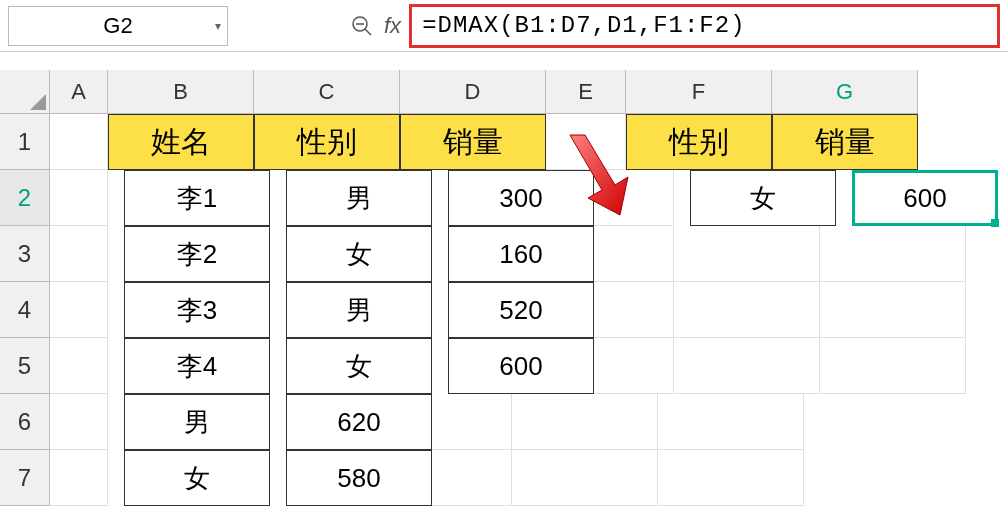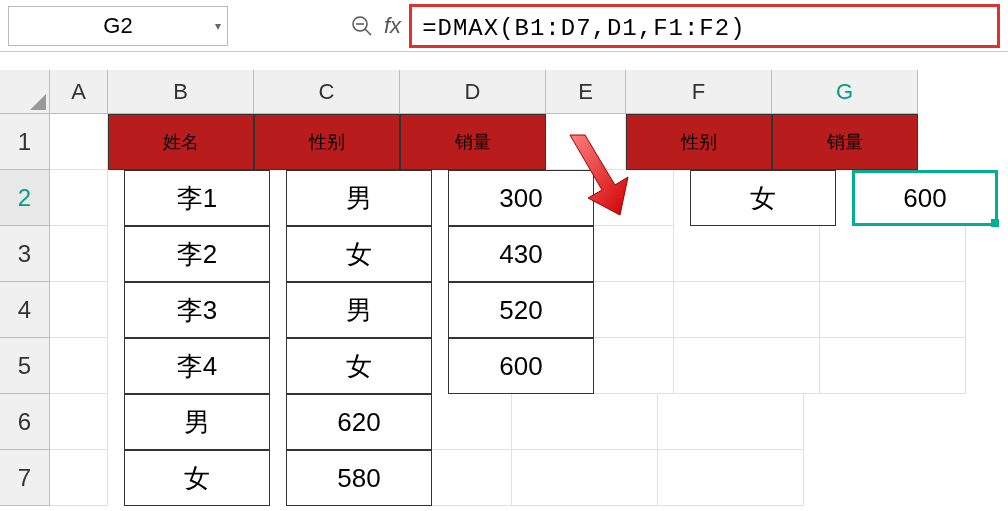--- a/index.html
+++ b/index.html
@@ -48,22 +48,23 @@
       font-size: 22px;
       color: #555;
       margin: 16px 8px;
     }
     .formula-input {
       flex: 1;
       height: 44px;
       border: 3px solid #e03030;
       font-size: 24px;
       font-family: "Courier New", monospace;
-      padding: 8px 10px;
-      display: flex;
+      padding: 0 10px;
+      display: flex;
+      align-items: center;
       letter-spacing: 1px;
     }
     .sheet-area {
       position: relative;
       margin-top: 18px;
     }
     .corner {
       position: absolute;
       left: 0; top: 0;
       width: 50px; height: 44px;
@@ -123,23 +124,23 @@
       border-right: 1px solid #e0e0e0;
       border-bottom: 1px solid #e0e0e0;
       display: flex;
       align-items: center;
       justify-content: center;
       font-size: 26px;
       background: #fff;
       position: relative;
     }
     .cell.header-cell {
-      background: #b91c1c;
+      background: #fde047;
       border: 1px solid #333;
-      font-size: 18px;
+      font-size: 30px;
     }
     .cell.data-cell {
       border: 1px solid #333;
       margin-left: 16px;
     }
     .cell.selected {
       border: 3px solid #00b090;
       z-index: 2;
     }
     .cell.selected::after {
@@ -227,21 +228,21 @@
       <div class="cell wD data-cell">300</div>
       <div class="cell wE"></div>
       <div class="cell wF data-cell">女</div>
       <div class="cell wG data-cell selected">600</div>
     </div>
 
     <div class="row">
       <div class="cell wA"></div>
       <div class="cell wB data-cell">李2</div>
       <div class="cell wC data-cell">女</div>
-      <div class="cell wD data-cell">430</div>
+      <div class="cell wD data-cell">160</div>
       <div class="cell wE"></div>
       <div class="cell wF"></div>
       <div class="cell wG"></div>
     </div>
 
     <div class="row">
       <div class="cell wA"></div>
       <div class="cell wB data-cell">李3</div>
       <div class="cell wC data-cell">男</div>
       <div class="cell wD data-cell">520</div>

